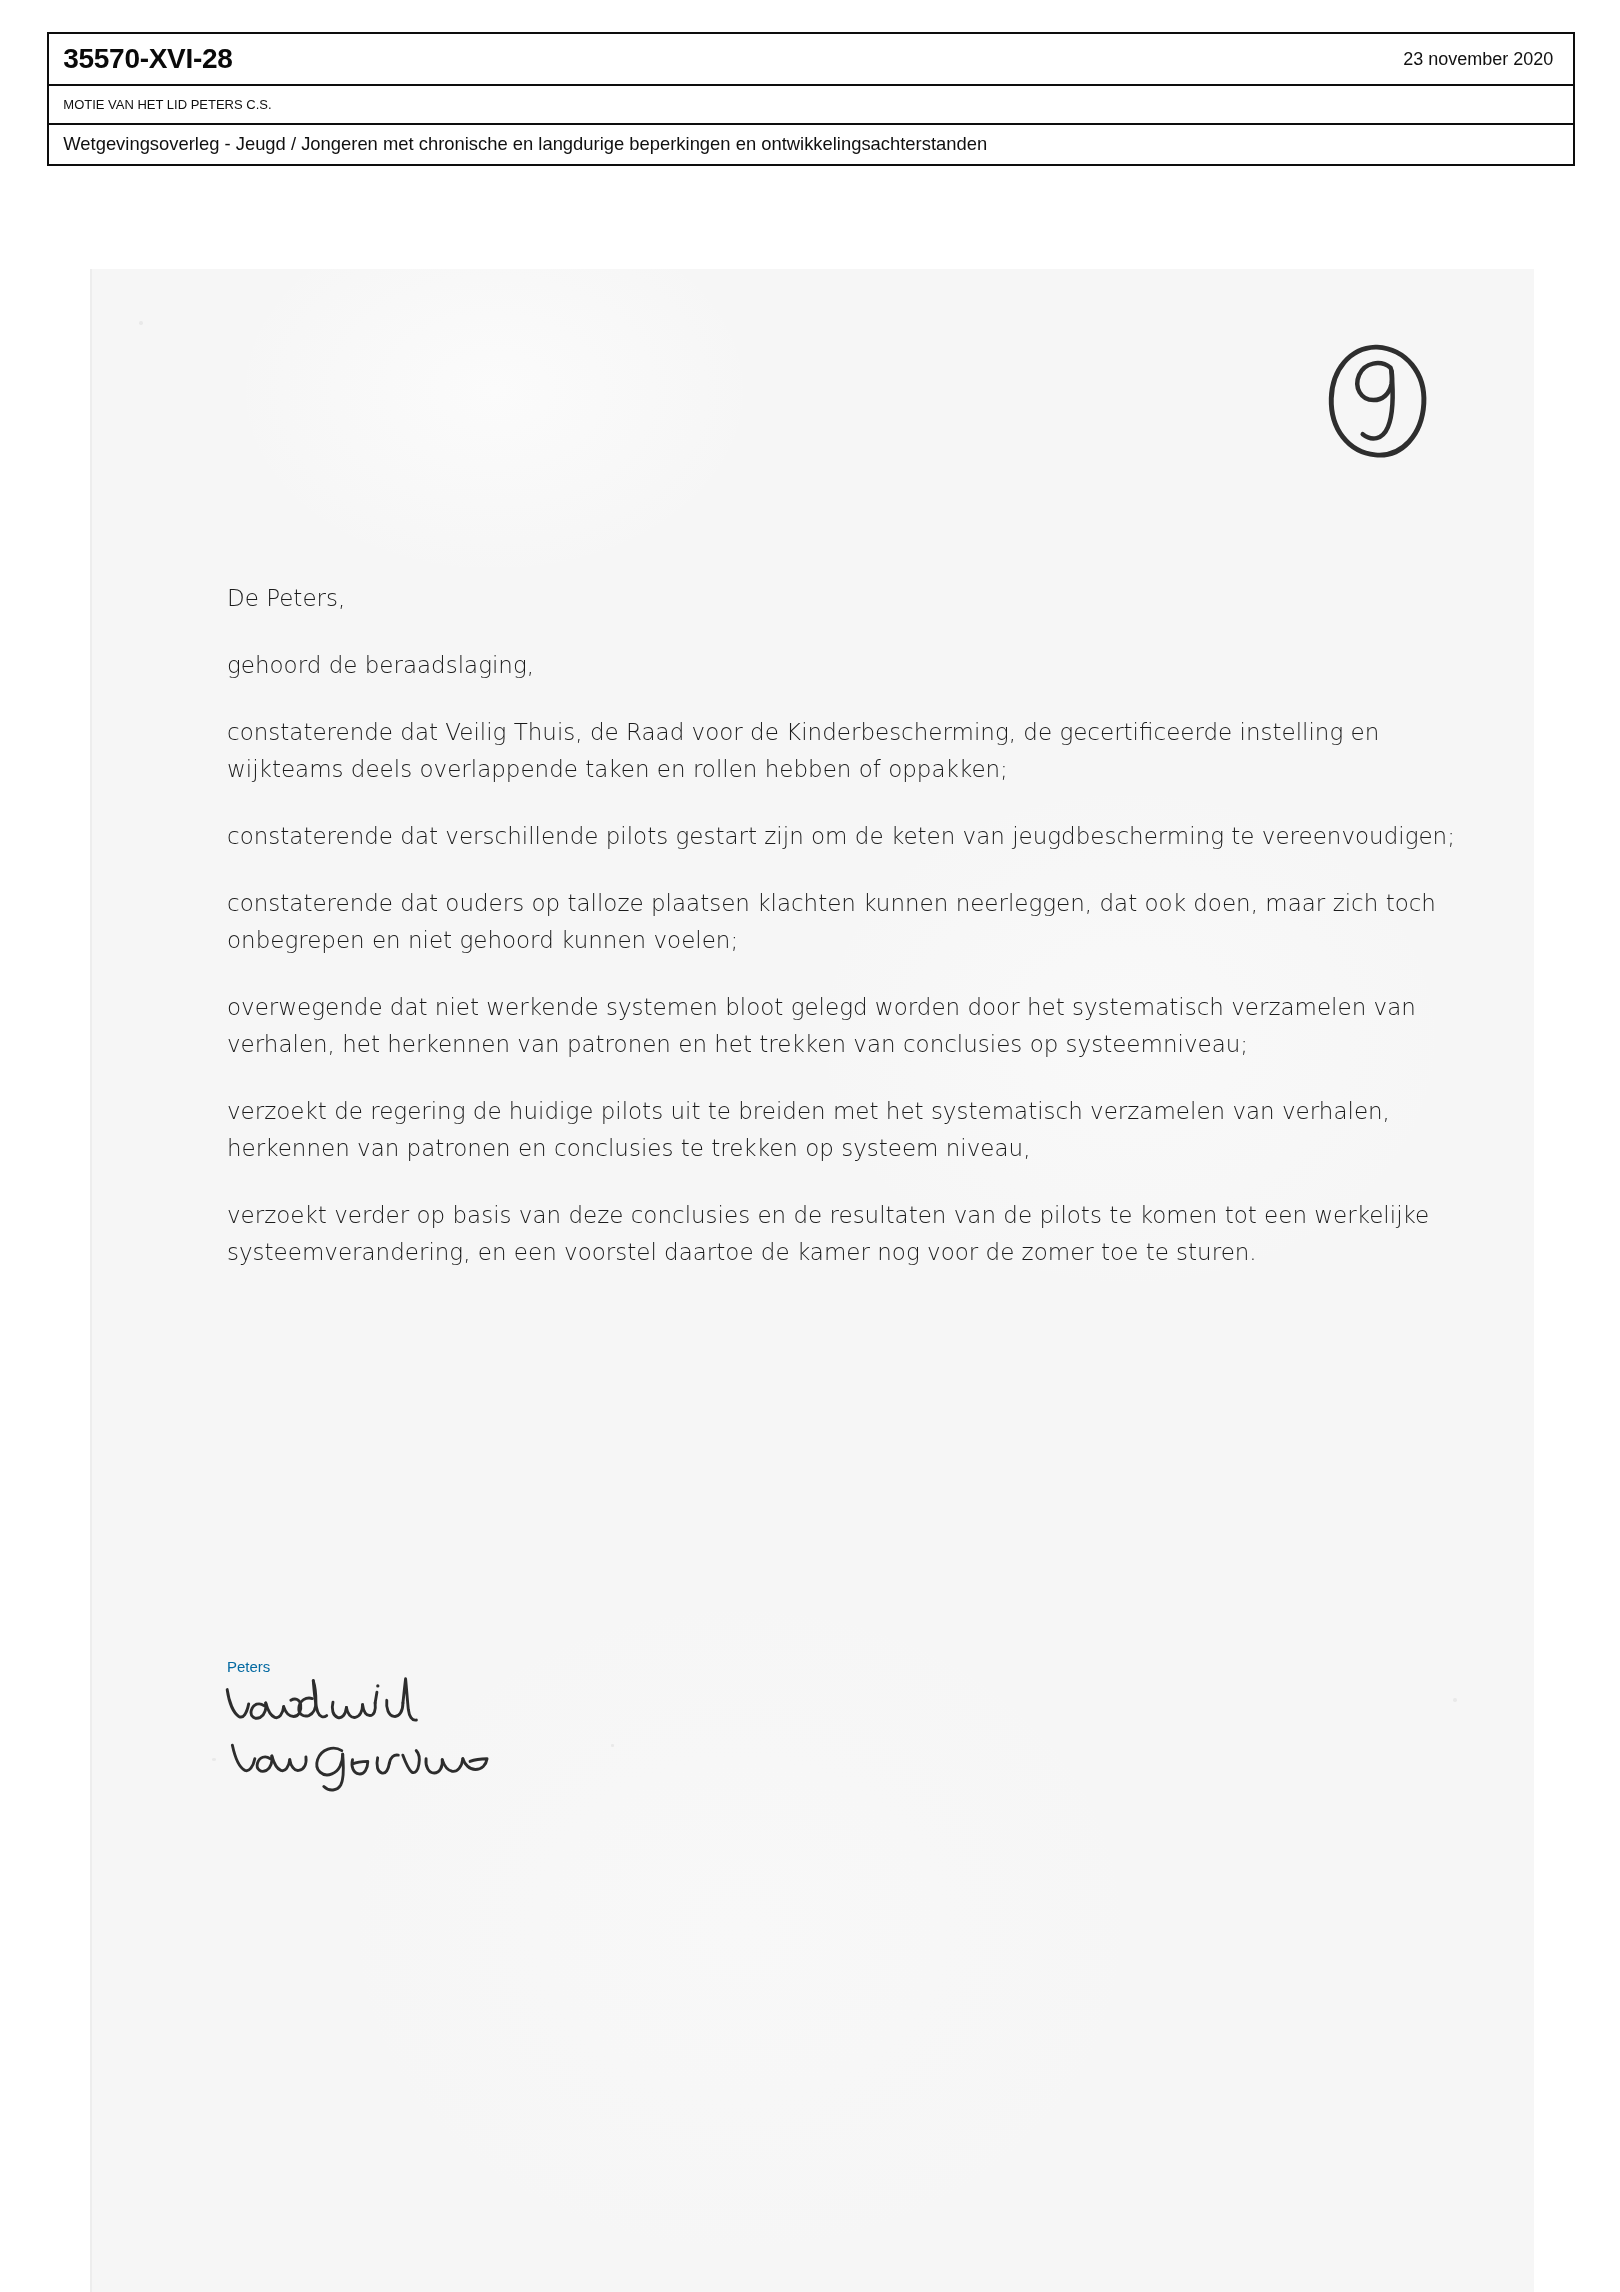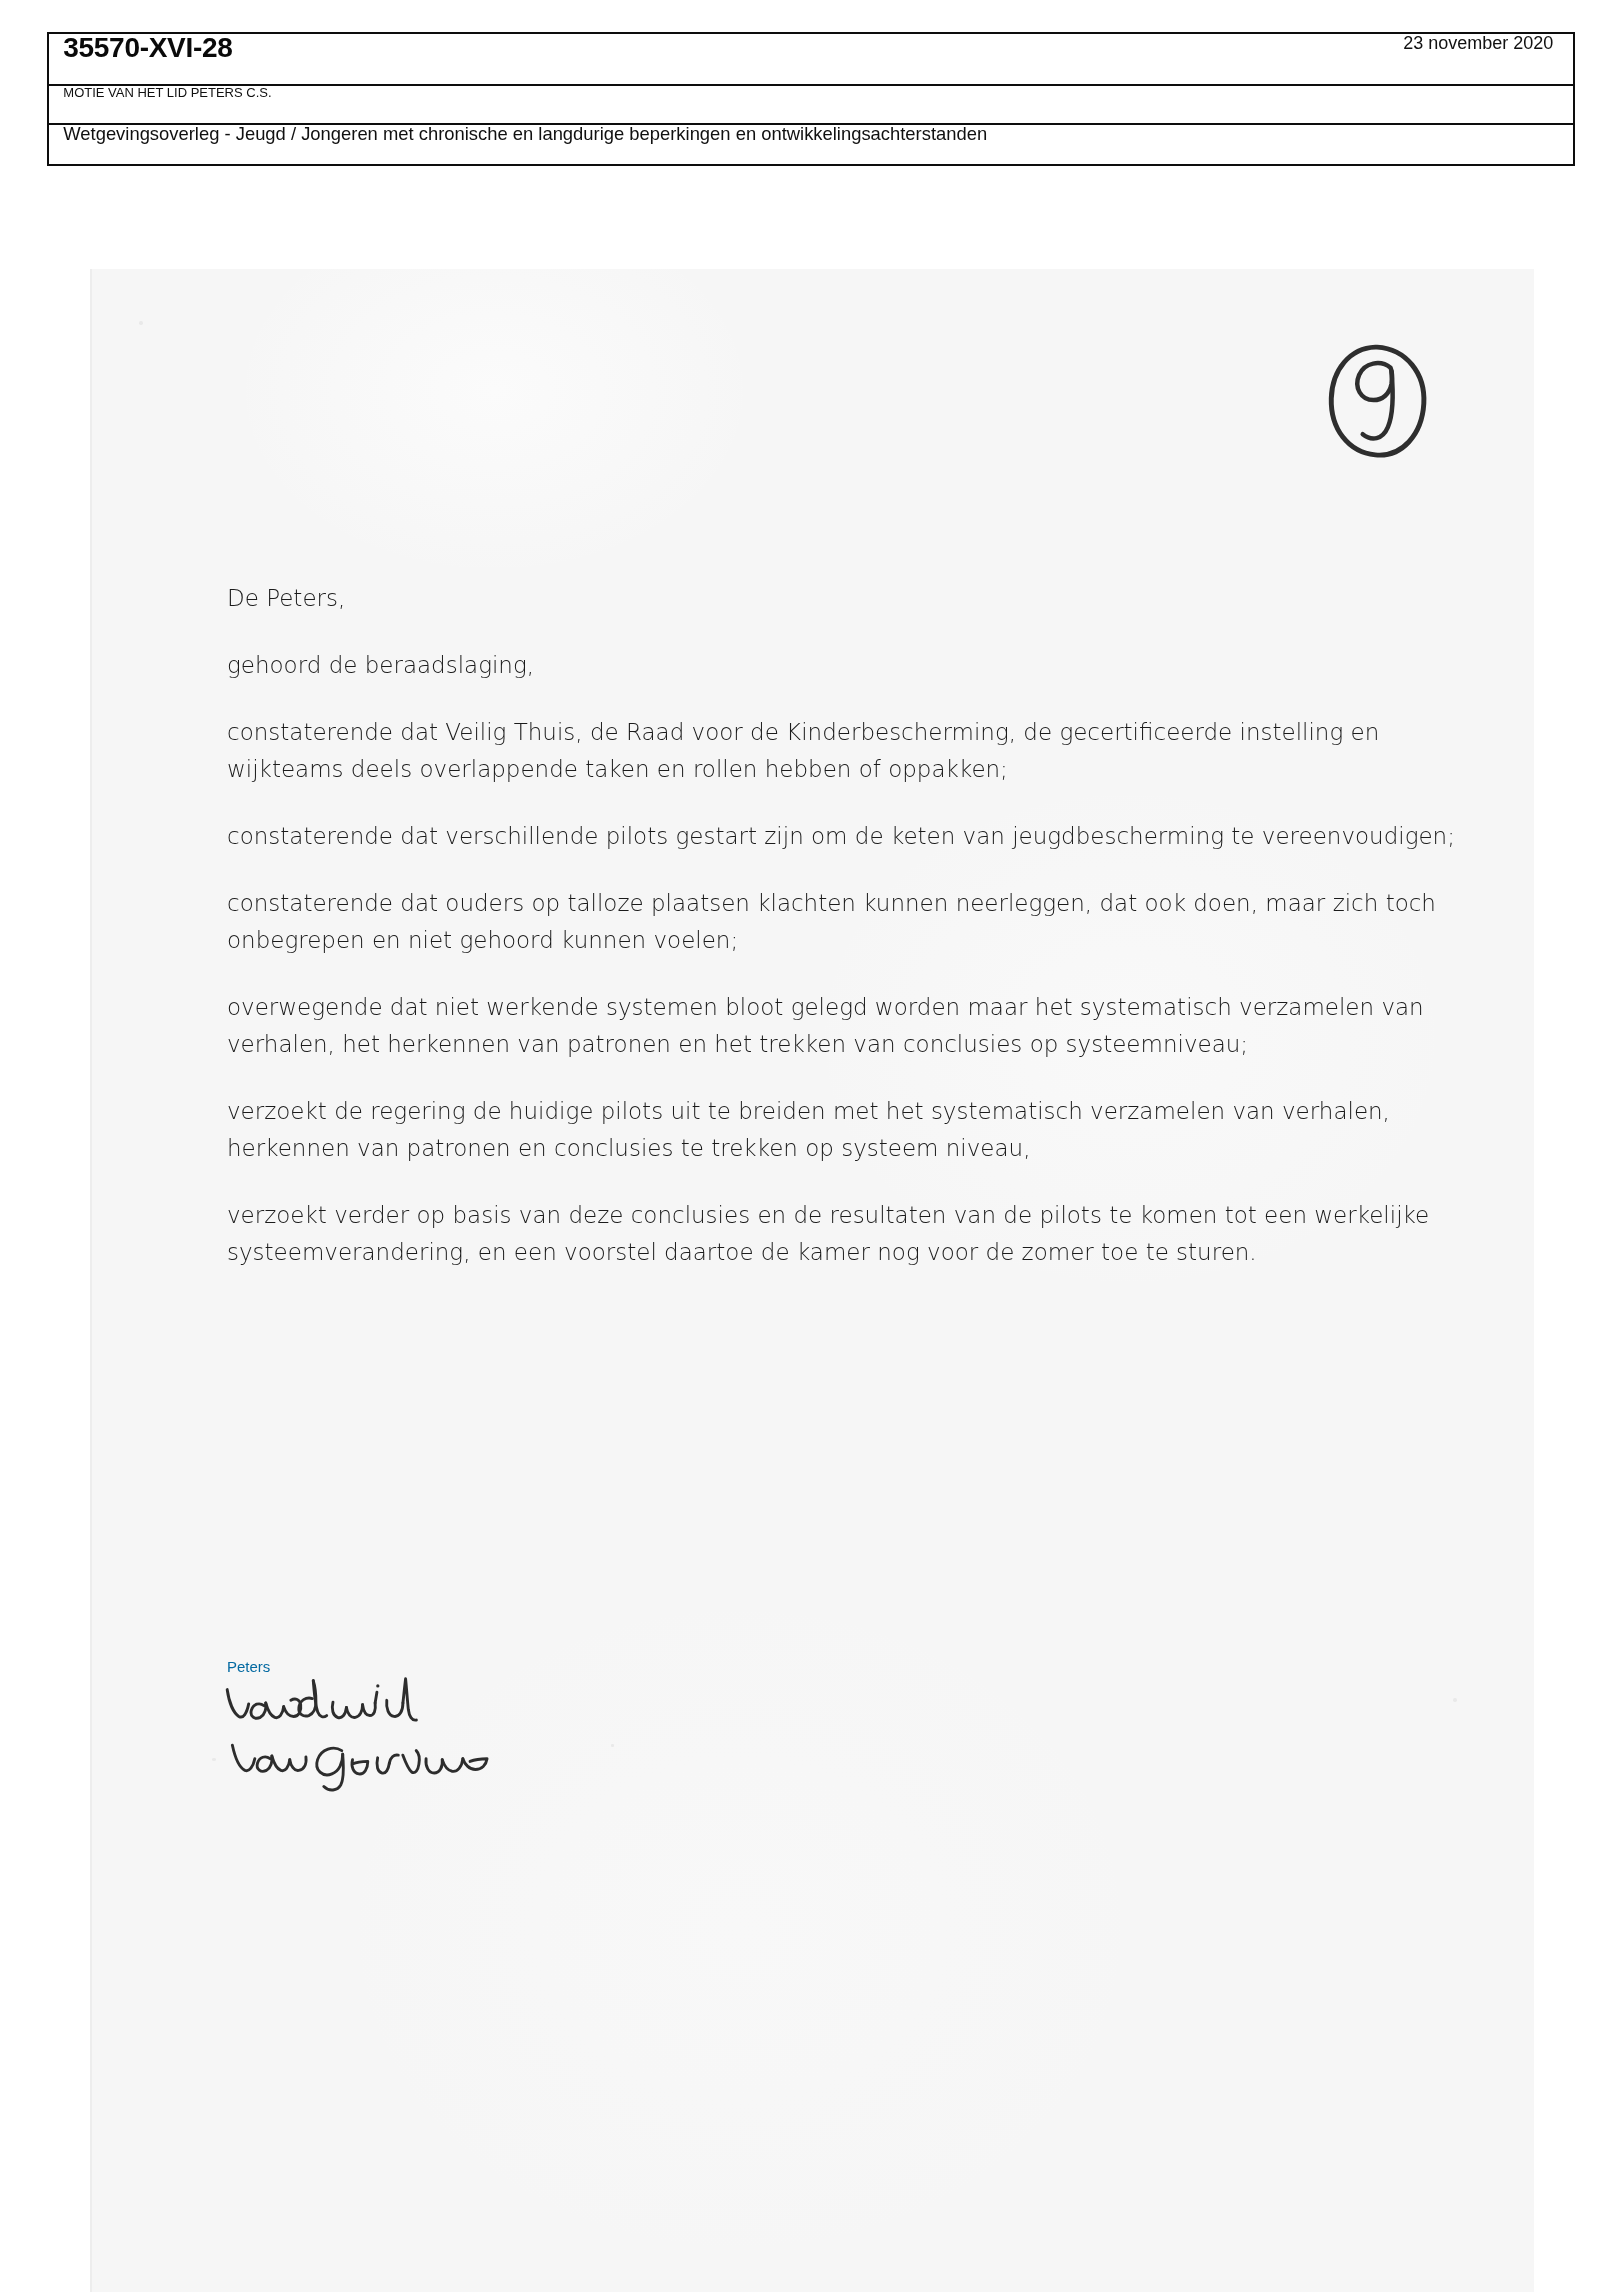--- a/index.html
+++ b/index.html
@@ -45,20 +45,21 @@
     width: 1528px;
     border: 2.7px solid #0d0d0d;
     background: #ffffff;
     box-sizing: border-box;
   }
   .hdr-row {
     position: relative;
     border-bottom: 2.7px solid #0d0d0d;
     box-sizing: border-box;
     display: flex;
+    align-items: center;
   }
   .hdr-row:last-child { border-bottom: none; }
 
   .hdr-row-title {
     height: 52px;
     padding: 0 14.3px;
     justify-content: space-between;
   }
   .doc-number {
     font-size: 28px;
@@ -187,21 +188,21 @@
     <path d="M74 36 C76 58, 76 84, 70 98 C64 112, 52 114, 42 106" fill="none" stroke="#2e2e2e" stroke-width="5" stroke-linecap="round" stroke-linejoin="round"></path>
   </svg>
 </div>
 
 <div class="motion-body">
   <p>De Peters,</p>
   <p>gehoord de beraadslaging,</p>
   <p>constaterende dat Veilig Thuis, de Raad voor de Kinderbescherming, de gecertificeerde instelling en wijkteams deels overlappende taken en rollen hebben of oppakken;</p>
   <p>constaterende dat verschillende pilots gestart zijn om de keten van jeugdbescherming te vereenvoudigen;</p>
   <p>constaterende dat ouders op talloze plaatsen klachten kunnen neerleggen, dat ook doen, maar zich toch onbegrepen en niet gehoord kunnen voelen;</p>
-  <p>overwegende dat niet werkende systemen bloot gelegd worden maar het systematisch verzamelen van verhalen, het herkennen van patronen en het trekken van conclusies op systeemniveau;</p>
+  <p>overwegende dat niet werkende systemen bloot gelegd worden door het systematisch verzamelen van verhalen, het herkennen van patronen en het trekken van conclusies op systeemniveau;</p>
   <p>verzoekt de regering de huidige pilots uit te breiden met het systematisch verzamelen van verhalen, herkennen van patronen en conclusies te trekken op systeem niveau,</p>
   <p>verzoekt verder op basis van deze conclusies en de resultaten van de pilots te komen tot een werkelijke systeemverandering, en een voorstel daartoe de kamer nog voor de zomer toe te sturen.</p>
 </div>
 
 <div class="signature-block">
   <div class="sig-printed">Peters</div>
 
   <div class="sig-hand sig-hand-1">
     <svg width="269" height="56" viewBox="0 0 300 62">
       <g fill="none" stroke="#2d2d2d" stroke-width="3.2" stroke-linecap="round" stroke-linejoin="round">

